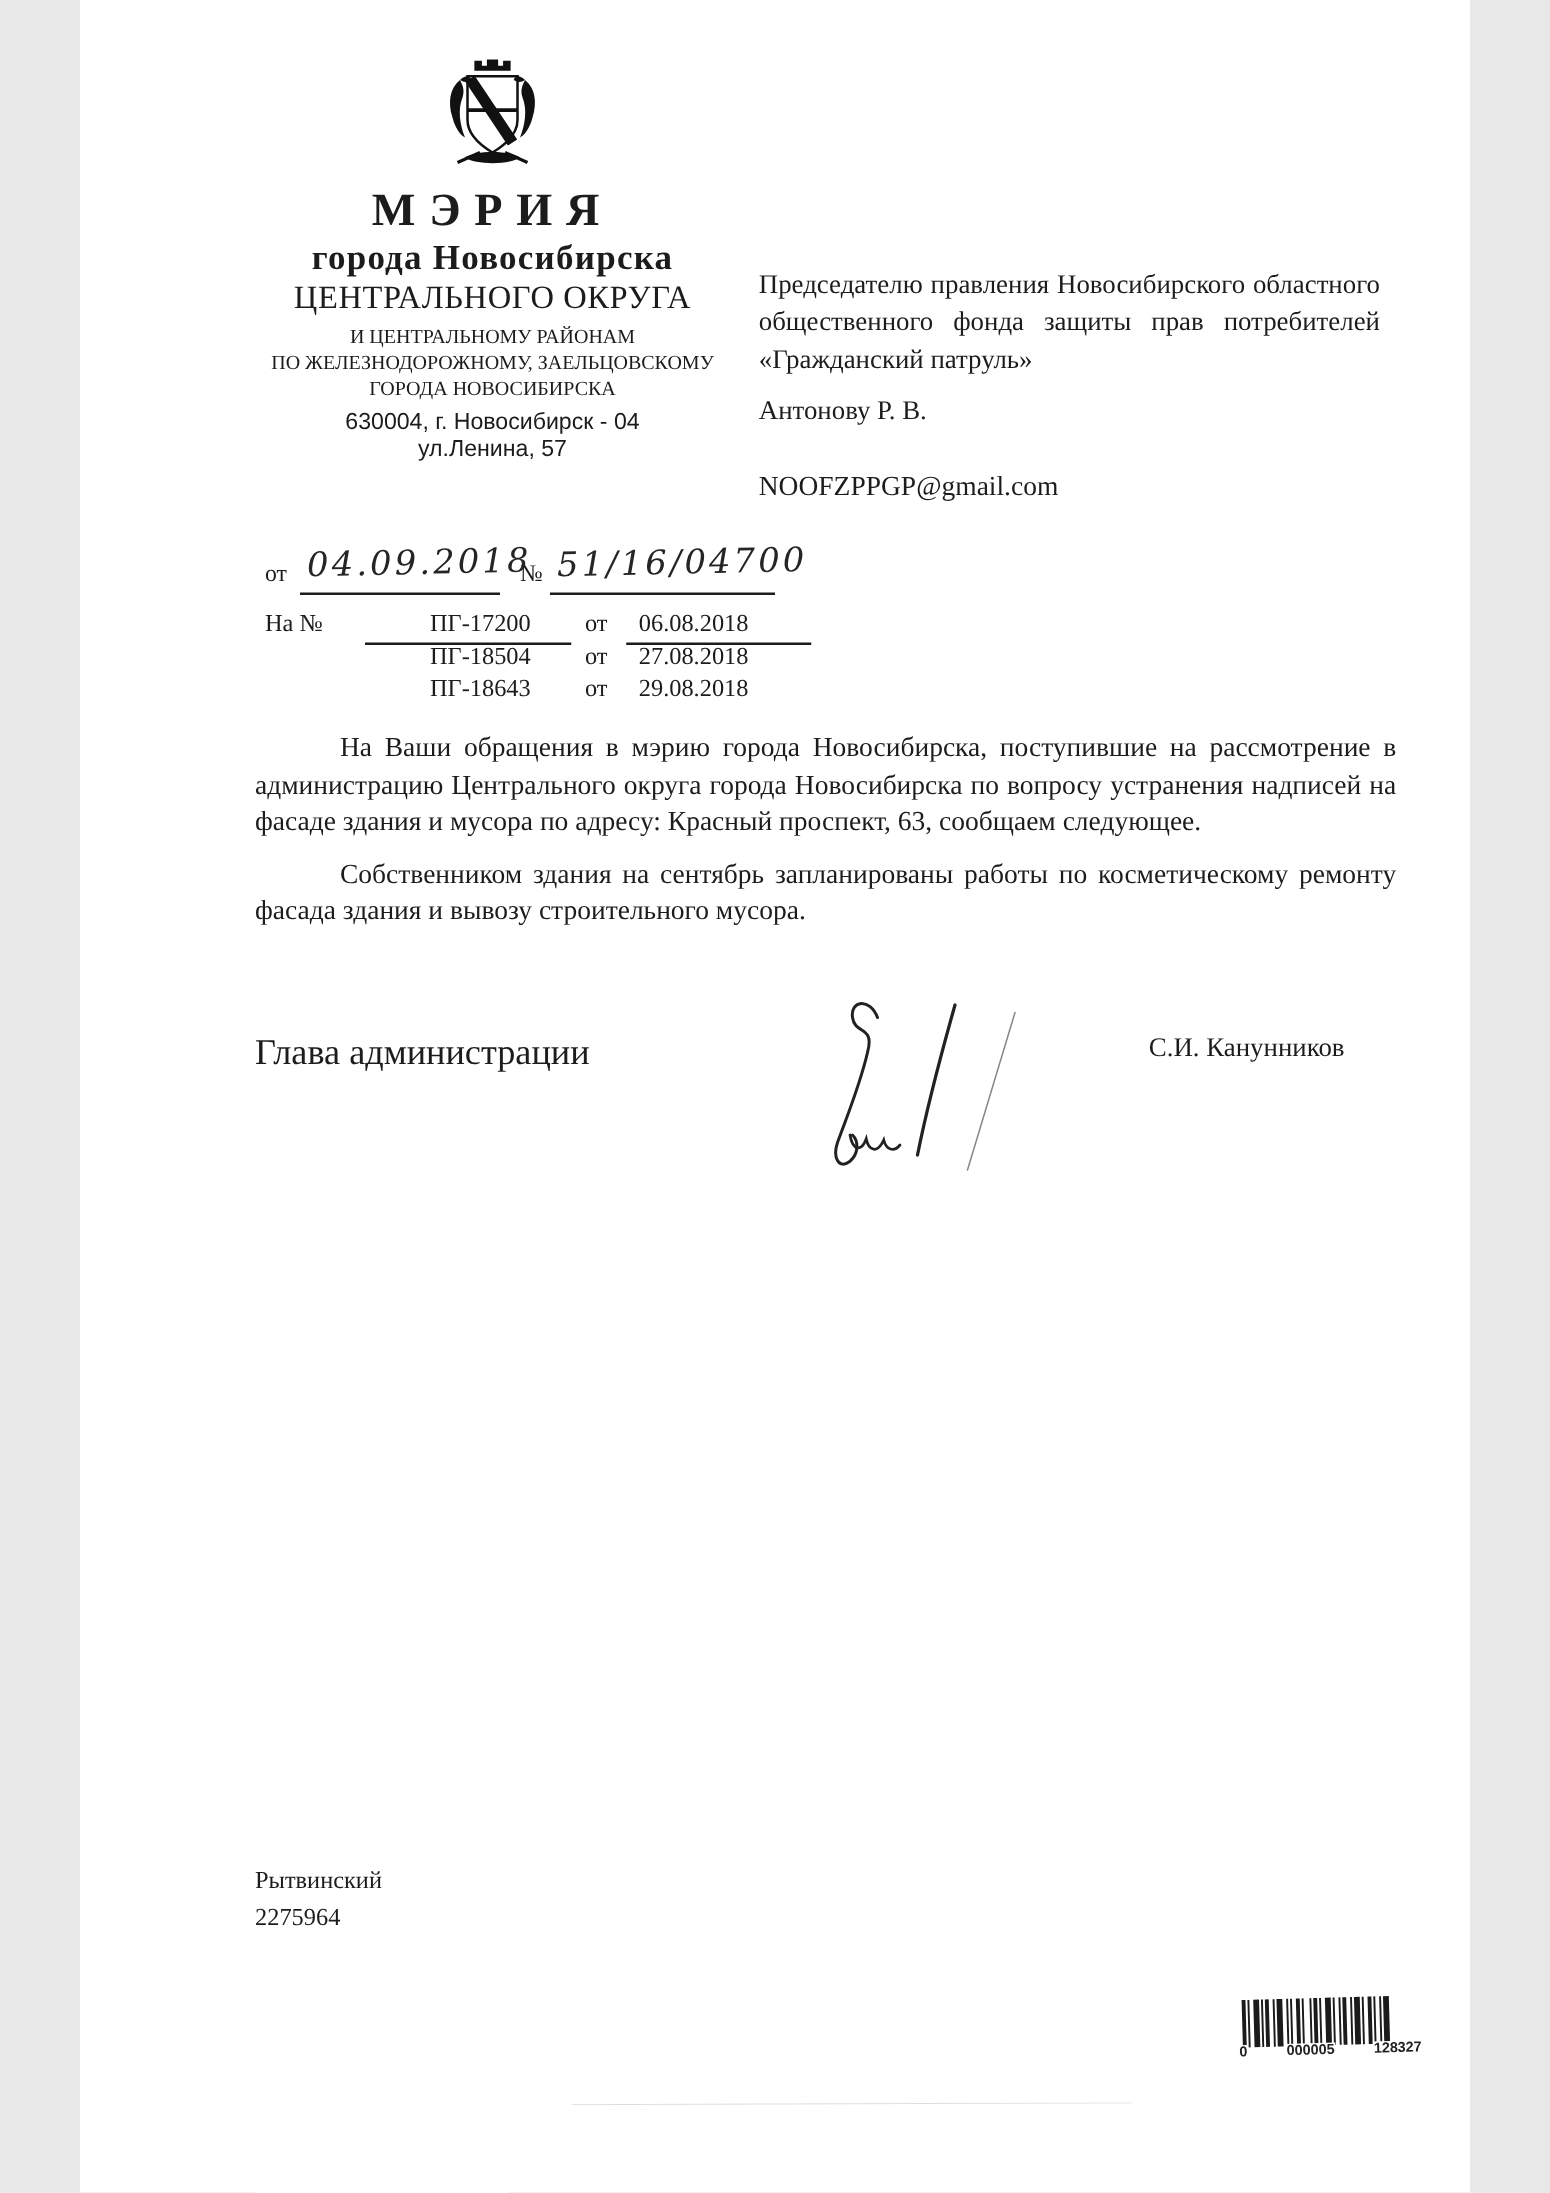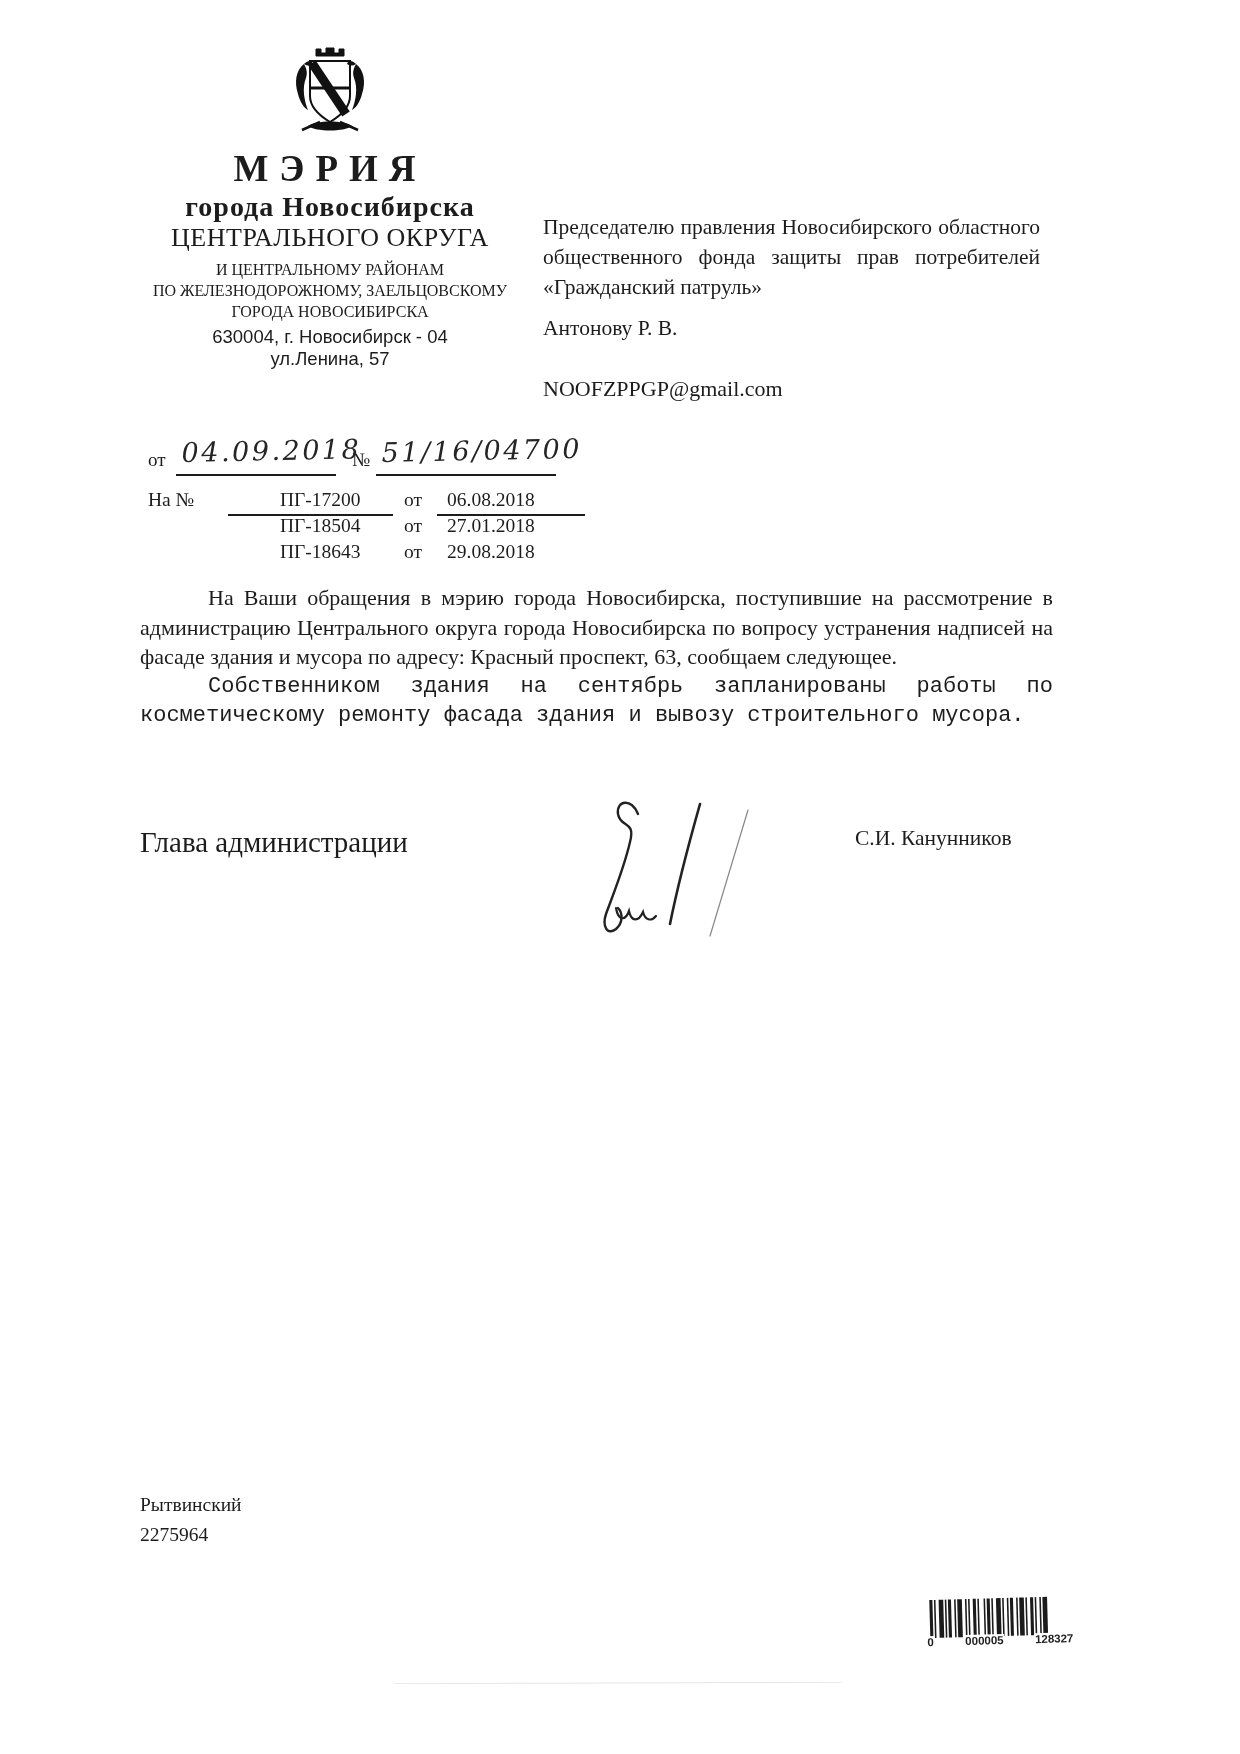--- a/index.html
+++ b/index.html
@@ -1,18 +1,18 @@
 <!DOCTYPE html>
 <html><head>
 <meta charset="utf-8">
 <style>
   html,body{margin:0;padding:0;background:#e8e8e8;}
   .page{
     position:relative;
-    width:1240px;height:1754px;
+    width:1112px;height:1754px;
     margin:0 auto;
     background:#ffffff;
     font-family:"Liberation Serif","DejaVu Serif",serif;
     color:#1c1c1c;
     overflow:hidden;
   }
   .abs{position:absolute;}
 
   
   .lh-col{left:100px;top:44px;width:460px;text-align:center;}
@@ -43,21 +43,21 @@
     transform-origin:left bottom;
   }
   .uline{border-bottom:2px solid #1c1c1c;height:0;}
 
   
   .rr{font-size:19.5px;white-space:nowrap;}
 
   
   .body-text{left:140px;top:583px;width:913px;font-size:22px;line-height:29.5px;text-align:justify;}
   .body-text p{margin:0;text-indent:68px;}
-  .body-text p + p{margin-top:0;font-family:Liberation Mono, monospace;}
+  .body-text p + p{margin-top:12px;}
 
   
   .sig-position{left:140px;top:826px;font-size:29px;}
   .sig-name{left:855px;top:826px;font-size:21.5px;}
   .sig-svg{left:552px;top:788px;}
 
   
   .executor{left:140px;top:1490px;font-size:19.5px;line-height:30px;}
 
   
@@ -132,21 +132,21 @@
 
   <span class="abs rr" style="left:148px;top:489px;">На  №</span>
   <div class="abs uline" style="left:228px;top:514px;width:165px;"></div>
   <span class="abs rr" style="left:280px;top:489px;">ПГ-17200</span>
   <span class="abs rr" style="left:404px;top:489px;">от</span>
   <span class="abs rr" style="left:447px;top:489px;">06.08.2018</span>
   <div class="abs uline" style="left:437px;top:514px;width:148px;"></div>
 
   <span class="abs rr" style="left:280px;top:515px;">ПГ-18504</span>
   <span class="abs rr" style="left:404px;top:515px;">от</span>
-  <span class="abs rr" style="left:447px;top:515px;">27.01.2018</span>
+  <span class="abs rr" style="left:447px;top:515px;">27.08.2018</span>
 
   <span class="abs rr" style="left:280px;top:541px;">ПГ-18643</span>
   <span class="abs rr" style="left:404px;top:541px;">от</span>
   <span class="abs rr" style="left:447px;top:541px;">29.08.2018</span>
 
   <div class="abs body-text">
     <p>На Ваши обращения в мэрию города Новосибирска, поступившие на рассмотрение в администрацию Центрального округа города Новосибирска по вопросу устранения надписей на фасаде здания и мусора по адресу: Красный проспект, 63, сообщаем следующее.</p>
     <p>Собственником здания на сентябрь запланированы работы по косметическому ремонту фасада здания и вывозу строительного мусора.</p>
   </div>
 

